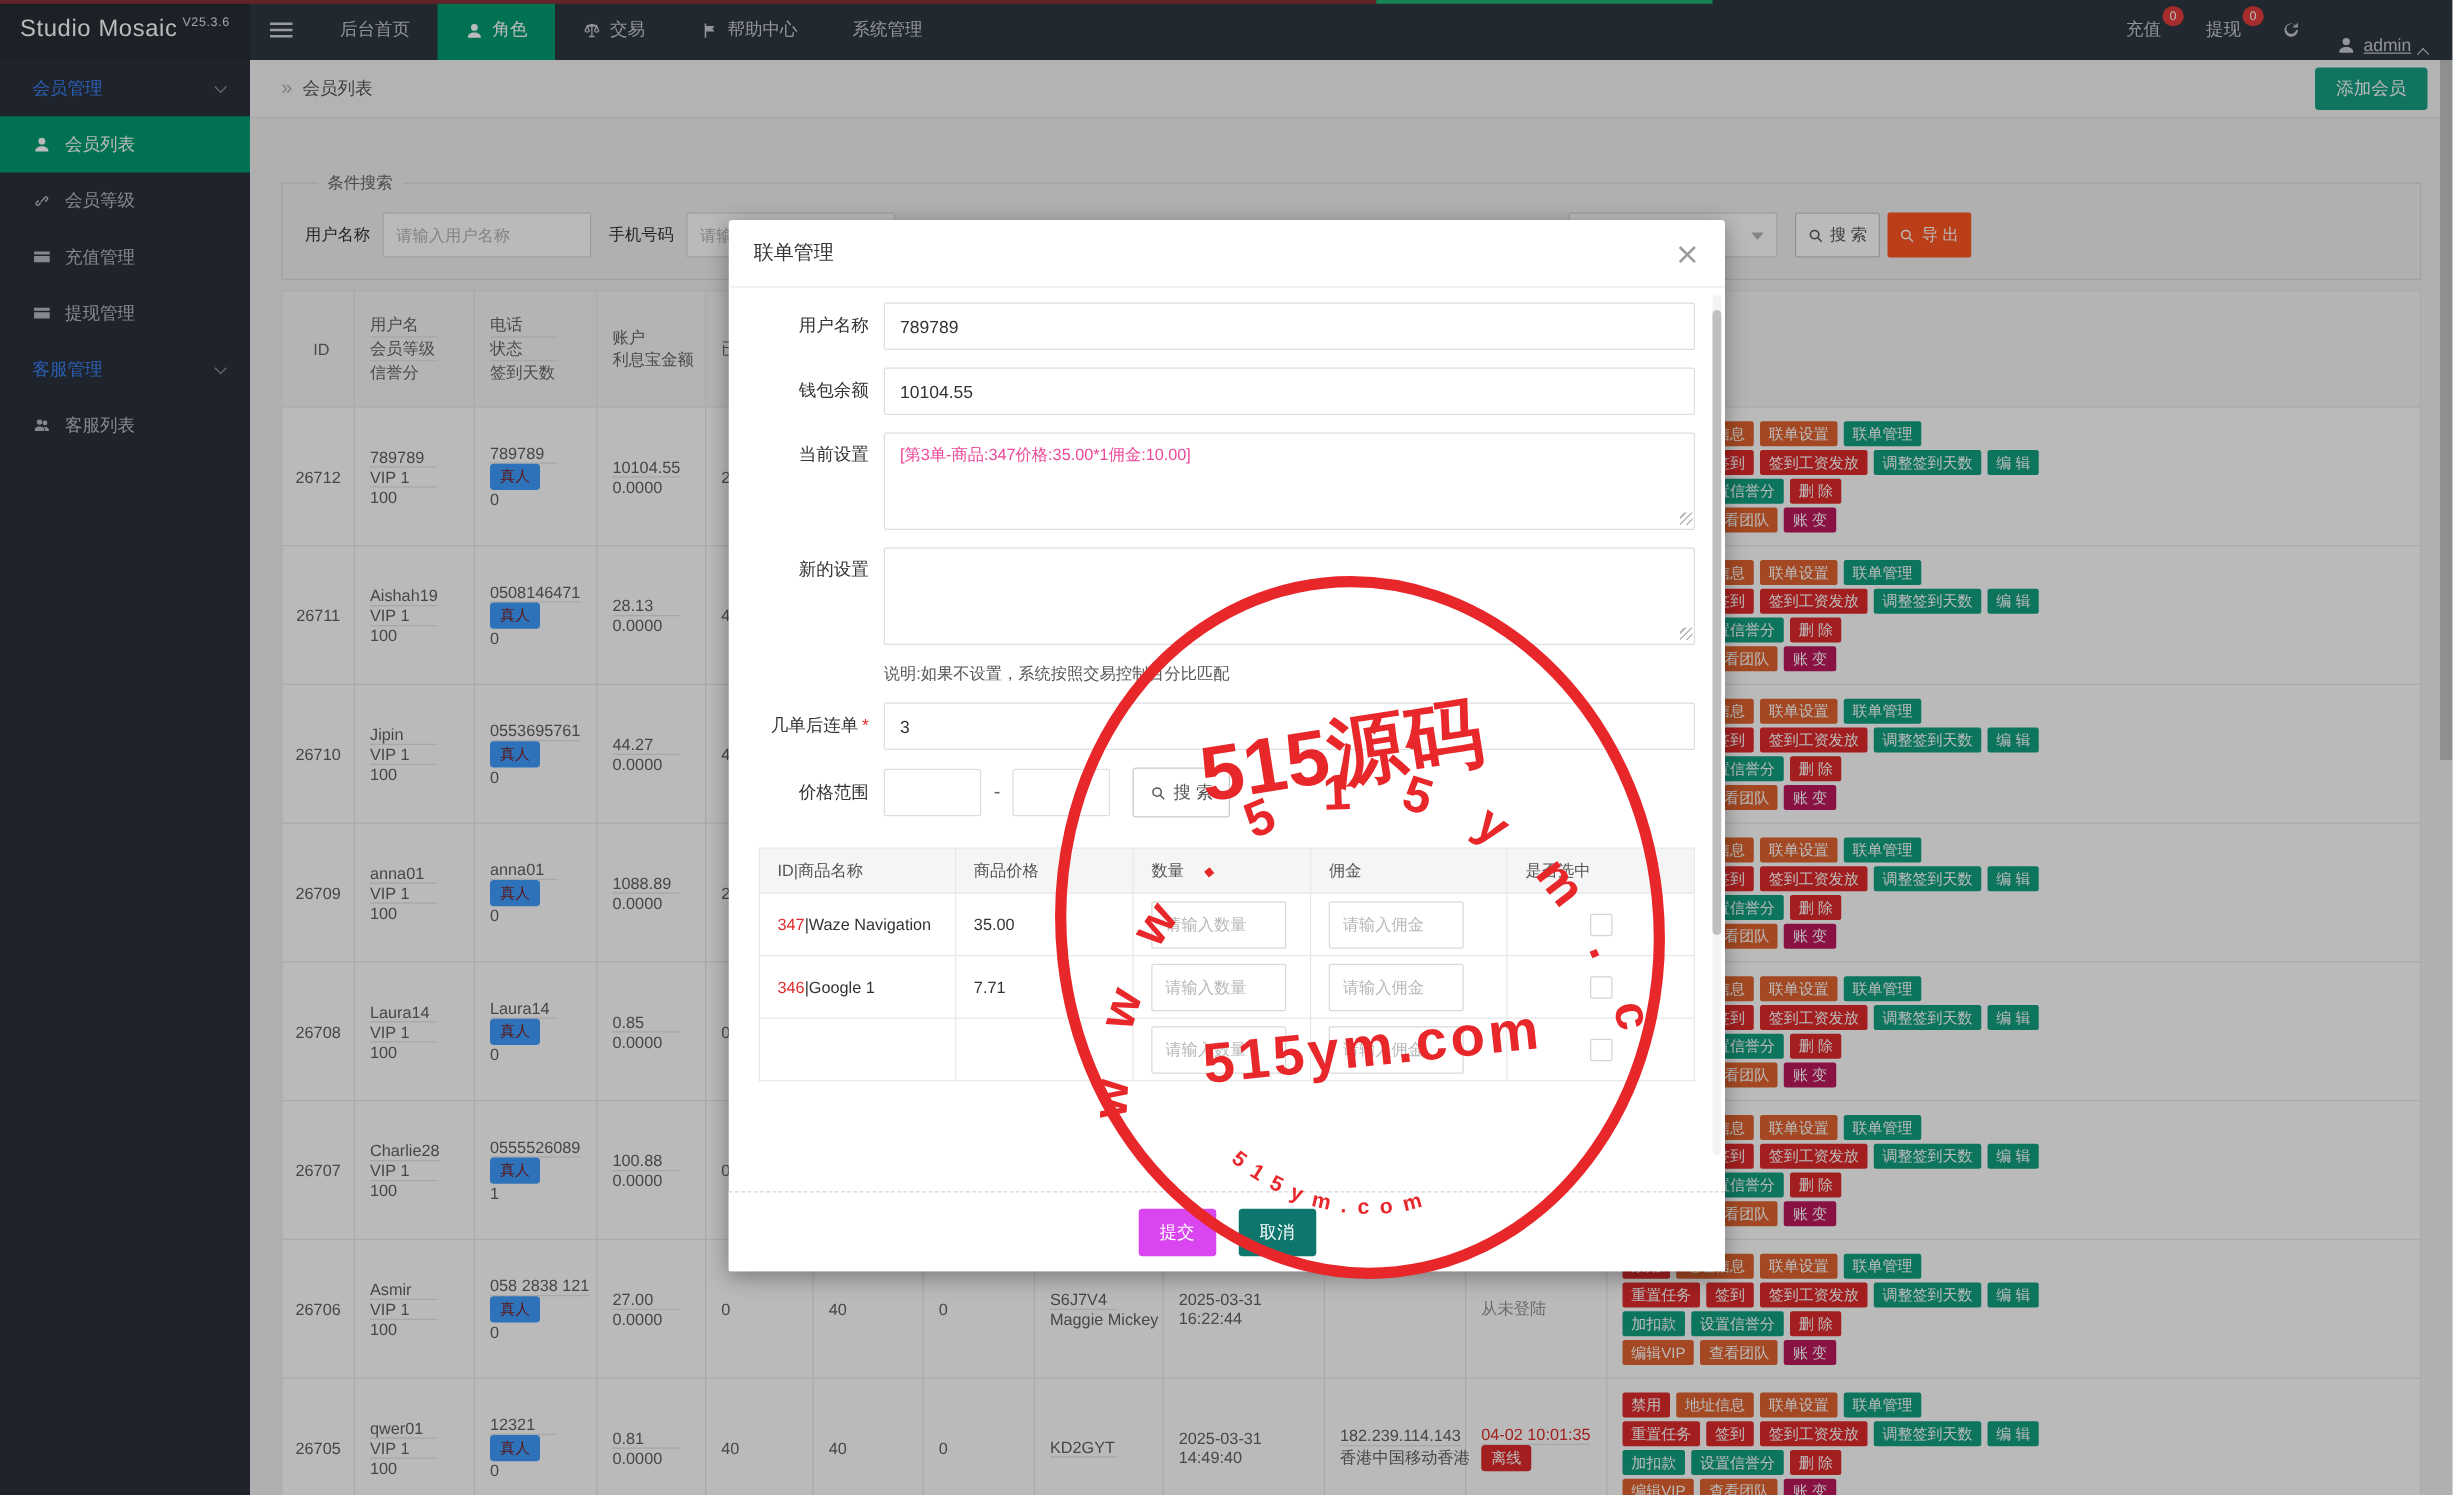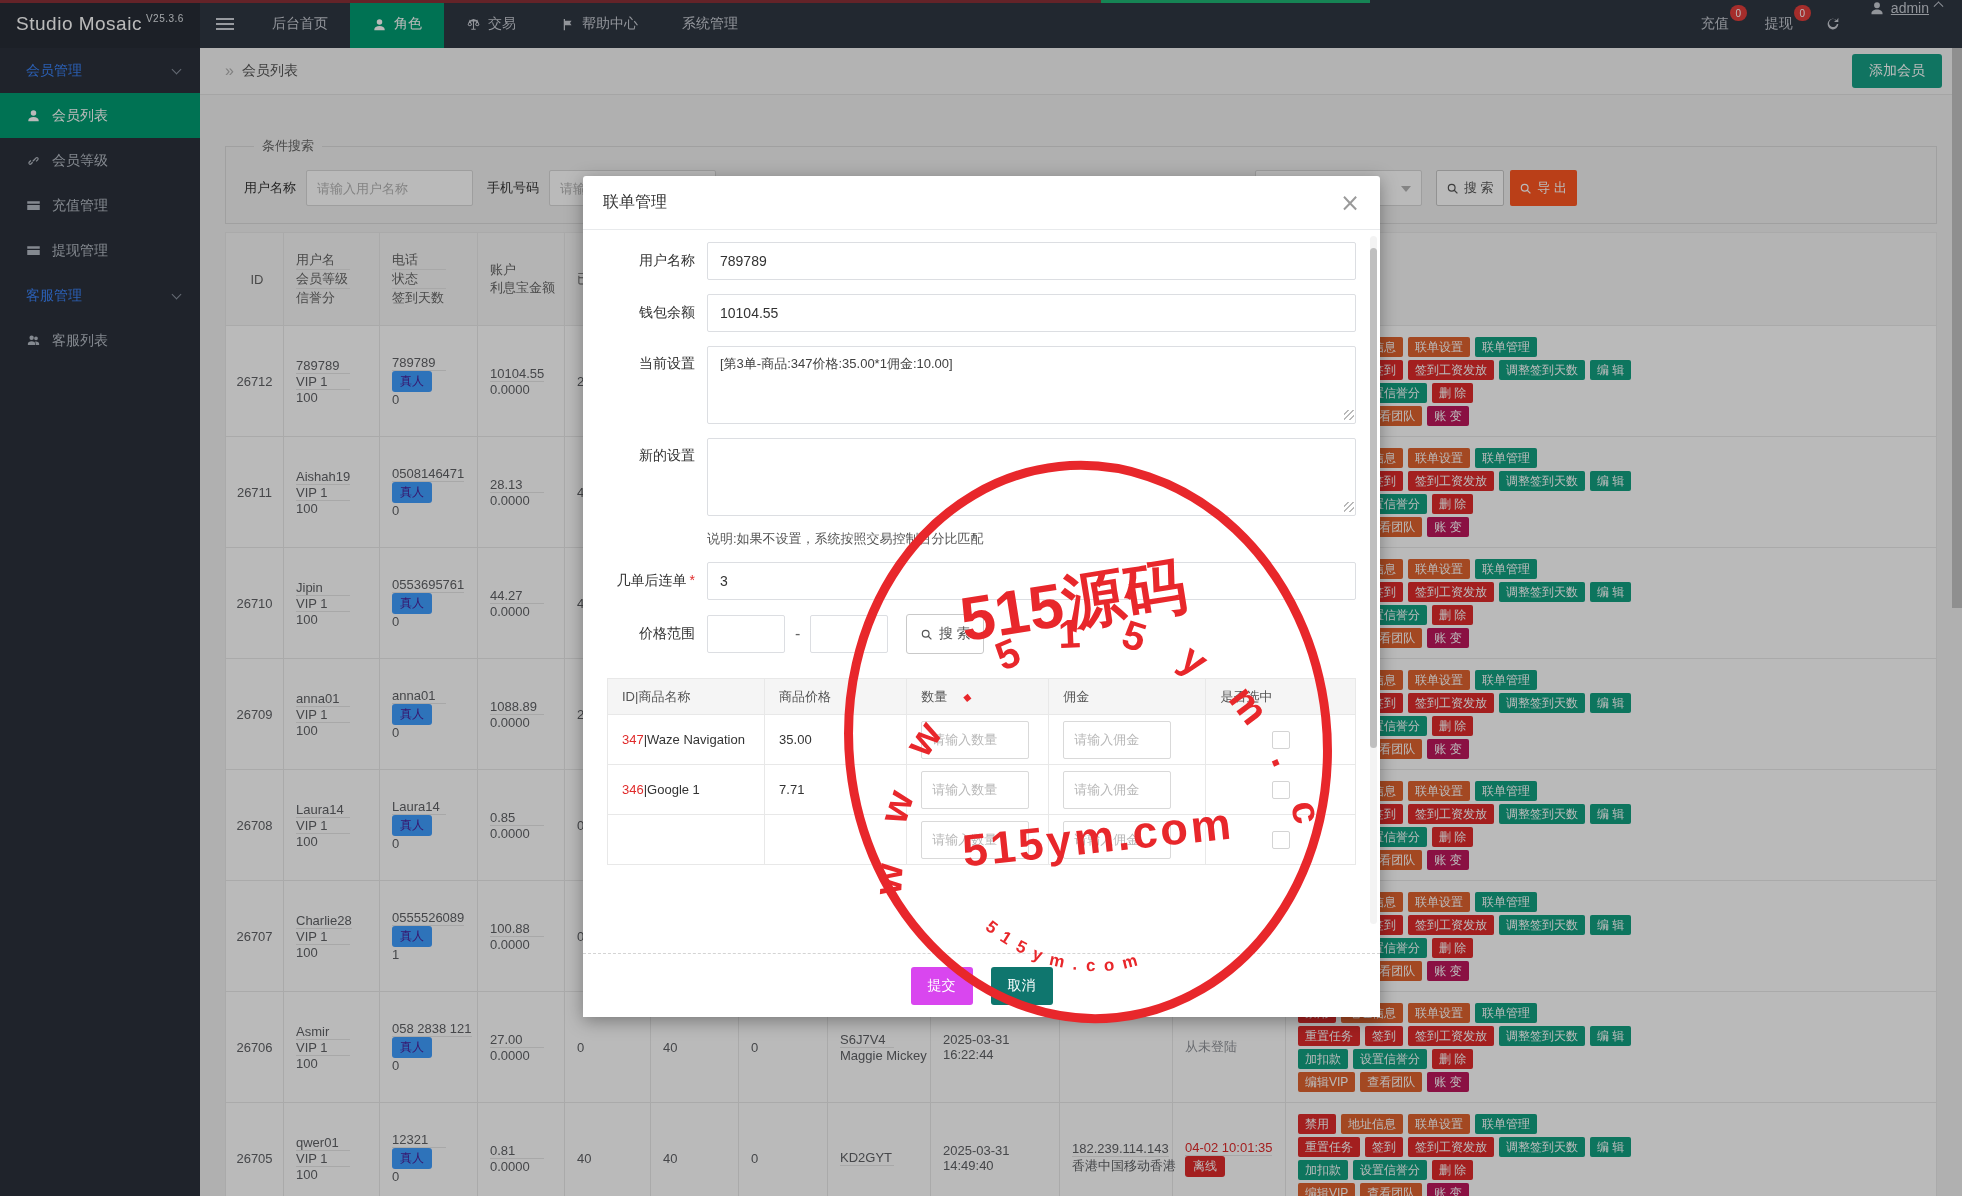--- a/index.html
+++ b/index.html
@@ -18,21 +18,21 @@
   .nav-burger { width:50px; display:flex; align-items:center; justify-content:center; color:#cfd3da; cursor:pointer; }
   .burger { width:18px; }
   .burger span { display:block; height:2px; background:#cfd3da; margin:3px 0; }
   .nav-menu { display:flex; align-items:stretch; }
   .nav-item { padding:0 22px; display:flex; align-items:center; gap:7px; color:#c8ccd4; font-size:14px; cursor:pointer; }
   .nav-item.active { background:#009d72; color:#fff; }
   .nav-item .ic svg { width:15px; height:15px; display:block; }
   .nav-right { margin-left:auto; display:flex; align-items:stretch; color:#c8ccd4; }
   .nav-chip { position:relative; padding:0 18px; font-size:14px; display:flex; align-items:center; cursor:pointer; }
   .nav-badge { position:absolute; top:5px; right:0; background:#e23e3c; color:#fff; border-radius:9px; min-width:17px; height:16px; font-size:10px; display:flex; align-items:center; justify-content:center; padding:0 4px; }
-  .nav-user { display:flex; align-items:flex-start; gap:6px; padding:0 20px 16px 14px; font-size:14px; cursor:pointer;text-decoration:underline; }
+  .nav-user { display:flex; align-items:flex-end; gap:6px; padding:0 20px 4px 14px; font-size:14px; cursor:pointer;text-decoration:underline; }
   .nav-user .ic svg, .nav-refresh svg { width:16px; height:16px; display:block; }
   .nav-refresh { display:flex; align-items:center; padding:0 14px; cursor:pointer; }
   .chev { display:inline-block; width:7px; height:7px; border-right:1.5px solid currentColor; border-bottom:1.5px solid currentColor; }
   .chev.up { transform:rotate(-135deg) translate(-2px,-2px); }
   .chev.down { transform:rotate(45deg); margin-top:-3px; }
 
   
   .sidebar { position:absolute; top:48px; left:0; bottom:0; width:200px; background:#2b313b; z-index:10; }
   .side-item { height:45px; display:flex; align-items:center; padding:0 20px 0 26px; font-size:14px; color:#b6bcc6; gap:11px; cursor:pointer; }
   .side-item.group { color:#3b82f6; }
@@ -68,21 +68,21 @@
   table.main { border-collapse:collapse; table-layout:fixed; width:100%; }
   table.main th, table.main td { border:1px solid #e9e9e9; font-weight:normal; vertical-align:middle; }
   table.main th { height:93px; background:#f7f7f7; color:#666; font-size:13px; text-align:left; padding:0 12px; }
   table.main th.c-id, table.main td.c-id { text-align:center; padding:0 4px; }
   table.main td { height:111px; font-size:13px; color:#606266; padding:0 12px; background:#fff; }
   .c-id{width:58px}.c-user{width:96px}.c-phone{width:98px}.c-acct{width:87px}
   .c-n1{width:86px}.c-n2{width:88px}.c-n3{width:89px}.c-inv{width:103px}
   .c-time{width:129px}.c-ip{width:113px}.c-stat{width:113px}
   .sub { display:table; padding:3px 2px; min-width:54px; white-space:nowrap; }
   .sub.sep { border-bottom:1px solid #e6e6e6; }
-  .badge-blue { display:inline-block; background:#409eff; color:#4c1d95; border-radius:3px; padding:2px 8px; font-size:12px; }
+  .badge-blue { display:inline-block; background:#409eff; color:#7f1d1d; border-radius:3px; padding:2px 8px; font-size:12px; }
   .red-text { color:#e02b2b; }
   .grey-text { color:#909399; }
   .badge-off { display:inline-block; background:#e02b2b; color:#fff; border-radius:3px; padding:2px 8px; font-size:12px; }
   .act-line { line-height:1; margin:3px 0; white-space:nowrap; }
   .abtn { display:inline-block; color:#fff; font-size:12px; padding:4px 7px; border-radius:2px; margin-right:5px; cursor:pointer; }
   .abtn.red{background:#e02b2b}.abtn.orange{background:#e0632f}.abtn.teal{background:#12a182}.abtn.blue{background:#be185d}
 
   
   .pagebar { position:absolute; right:0; top:48px; bottom:0; width:10px; background:#f1f1f1; z-index:12; }
   .pagebar .pthumb { position:absolute; top:0; left:0; right:0; height:560px; background:#c4c4c4; }
@@ -94,21 +94,21 @@
   .modal-close { margin-left:auto; font-size:24px; color:#9a9a9a; line-height:1; cursor:pointer; font-family:"DejaVu Sans",sans-serif; }
   .modal-body { position:relative; height:723px; padding:12px 24px 0; overflow:hidden; }
   .form-row { display:flex; align-items:center; margin-bottom:14px; }
   .form-row.top { align-items:flex-start; }
   .f-label { width:88px; text-align:right; margin-right:12px; font-size:14px; color:#333; flex:none; white-space:nowrap; }
   .form-row.top .f-label { margin-top:9px; }
   .f-input { flex:1; height:38px; border:1px solid #dcdee2; border-radius:2px; padding:0 12px; font-size:14px; color:#333; }
   .f-input::placeholder { color:#bbb; }
   .f-input.small { flex:none; width:95px; }
   .f-label.mid { width:auto; margin-left:72px; }
-  .f-area { flex:1; height:78px; border:1px solid #dcdee2; border-radius:2px; padding:8px 12px; font-size:13px; color:#404040; resize:none; position:relative; font-family:"Liberation Sans","DejaVu Sans",sans-serif; }
+  .f-area { flex:1; height:78px; border:1px solid #dcdee2; border-radius:2px; padding:8px 12px; font-size:13px; color:#ec4899; resize:none; position:relative; font-family:"Liberation Sans","DejaVu Sans",sans-serif; }
   .area-wrap { flex:1; position:relative; }
   .area-wrap .f-area { width:100%; display:block; }
   .area-wrap .grip { position:absolute; right:2px; bottom:4px; width:10px; height:10px; background:repeating-linear-gradient(135deg, transparent 0 2.5px, #b9b9b9 2.5px 3.8px); pointer-events:none; }
   .note-line { margin:12px 0 14px 100px; font-size:13px; color:#555; }
   .req { color:#e02b2b; margin-left:3px; font-style:normal; }
   .price-row { margin-top:14px; }
   .f-input.tiny { flex:none; width:78px; }
   .dash { margin:0 10px; color:#666; }
   .mini-search { margin-left:18px; height:40px; min-width:78px; background:#fff; border:1px solid #c9c9c9; border-radius:3px; color:#555; font-size:14px; display:flex; align-items:center; justify-content:center; gap:6px; cursor:pointer; }
 

